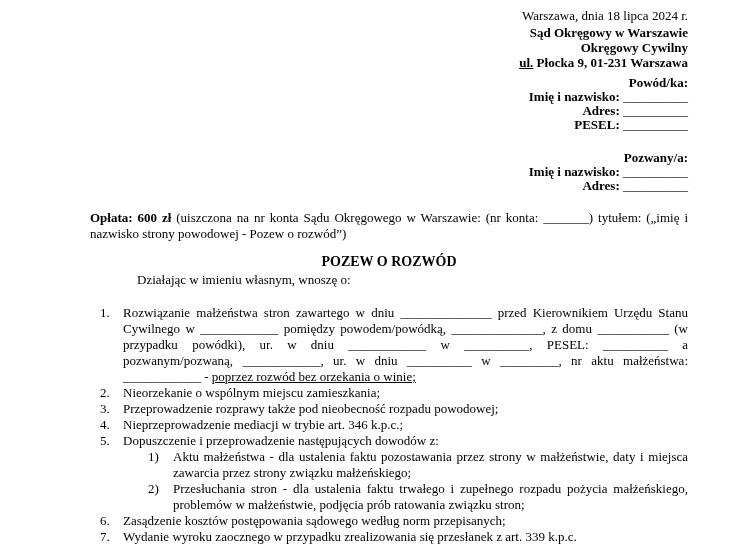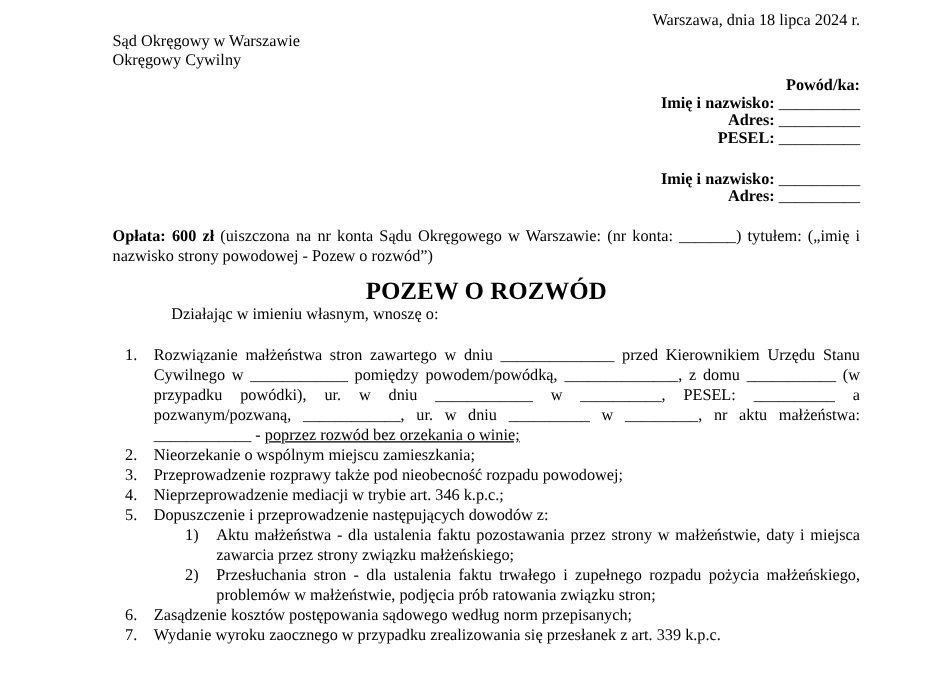--- a/index.html
+++ b/index.html
@@ -9,63 +9,65 @@
     color: #000000;
     font-family: "Liberation Serif", serif;
     font-size: 13px;
     line-height: 16px;
     overflow: hidden;
   }
   .page { width: 755px; height: 544px; padding: 8px 67px 0 90px; }
 
   .date-line { text-align: right; }
 
-  .court { text-align: left; font-weight: normal; line-height: 15px; margin-top: 1px; }
+  .court { text-align: right; font-weight: bold; line-height: 15px; margin-top: 1px; }
 
   .party { text-align: right; line-height: 14px; }
   .party.plaintiff { margin-top: 6px; }
   .party.defendant { margin-top: 19px; }
   .party-heading { font-weight: bold; }
   .flabel { font-weight: bold; }
   .blank { font-weight: normal; }
 
   .fee { margin-top: 17px; text-align: justify; }
   .b { font-weight: bold; }
   .u { text-decoration: underline; }
 
-  .doc-title { text-align: center; font-weight: bold; font-size: 20px; margin-top: 12px; }
+  .doc-title { text-align: center; font-weight: bold; font-size: 14px; margin-top: 12px; }
 
   .intro { margin-top: 2px; padding-left: 47px; }
 
   .list { margin-top: 17px; list-style: none; }
   .row { display: flex; }
   .num { flex: 0 0 23px; margin-left: 10px; }
   .txt { flex: 1; text-align: justify; font-family: Liberation Serif, serif; }
   .row.sub .num { flex: 0 0 25px; margin-left: 58px; }
 </style>
 </head>
 <body>
 
 <div class="page">
 
   <div class="date-line">Warszawa, dnia 18 lipca 2024 r.</div>
 
   <div class="court">
     <div>Sąd Okręgowy w Warszawie</div>
     <div>Okręgowy Cywilny</div>
+    <div><span class="u">ul.</span><span> Płocka 9, 01-231 Warszawa</span></div>
   </div>
 
   <div class="party plaintiff">
     <div class="party-heading">Powód/ka:</div>
     <div><span class="flabel">Imię i nazwisko:</span> <span class="blank">__________</span></div>
     <div><span class="flabel">Adres:</span> <span class="blank">__________</span></div>
     <div><span class="flabel">PESEL:</span> <span class="blank">__________</span></div>
   </div>
 
   <div class="party defendant">
+    <div class="party-heading">Pozwany/a:</div>
     <div><span class="flabel">Imię i nazwisko:</span> <span class="blank">__________</span></div>
     <div><span class="flabel">Adres:</span> <span class="blank">__________</span></div>
   </div>
 
   <div class="fee"><span class="b">Opłata: 600 zł</span><span> (uiszczona na nr konta Sądu Okręgowego w Warszawie: (nr konta: _______) tytułem: („imię i nazwisko strony powodowej - Pozew o rozwód”)</span></div>
 
   <div class="doc-title">POZEW O ROZWÓD</div>
 
   <div class="intro">Działając w imieniu własnym, wnoszę o:</div>
 

